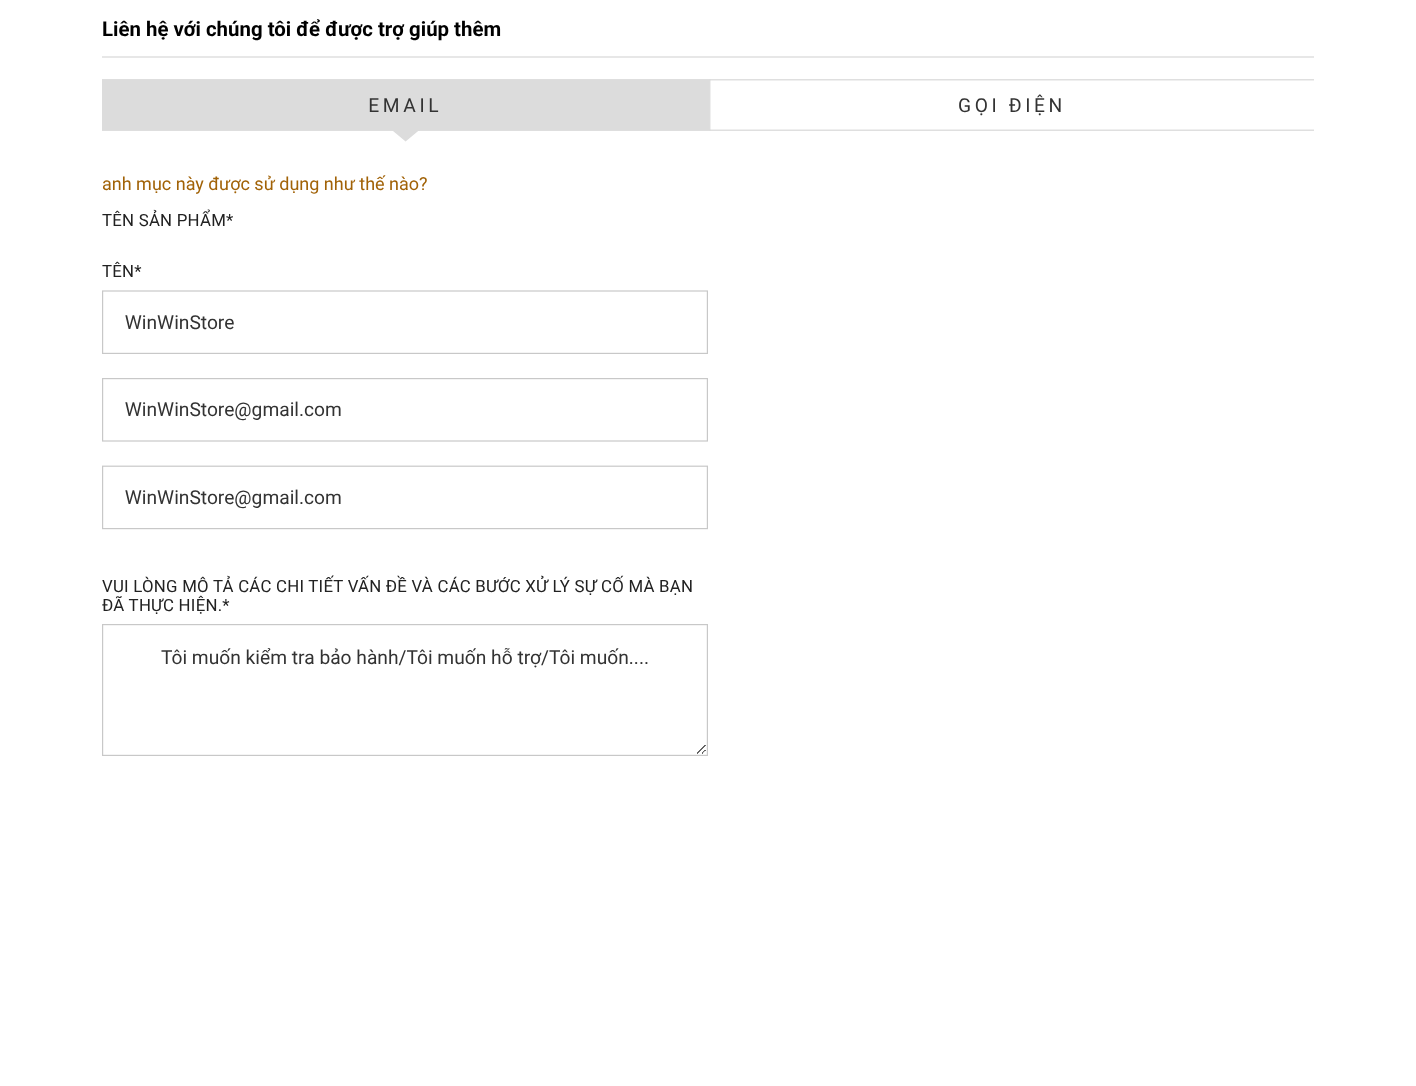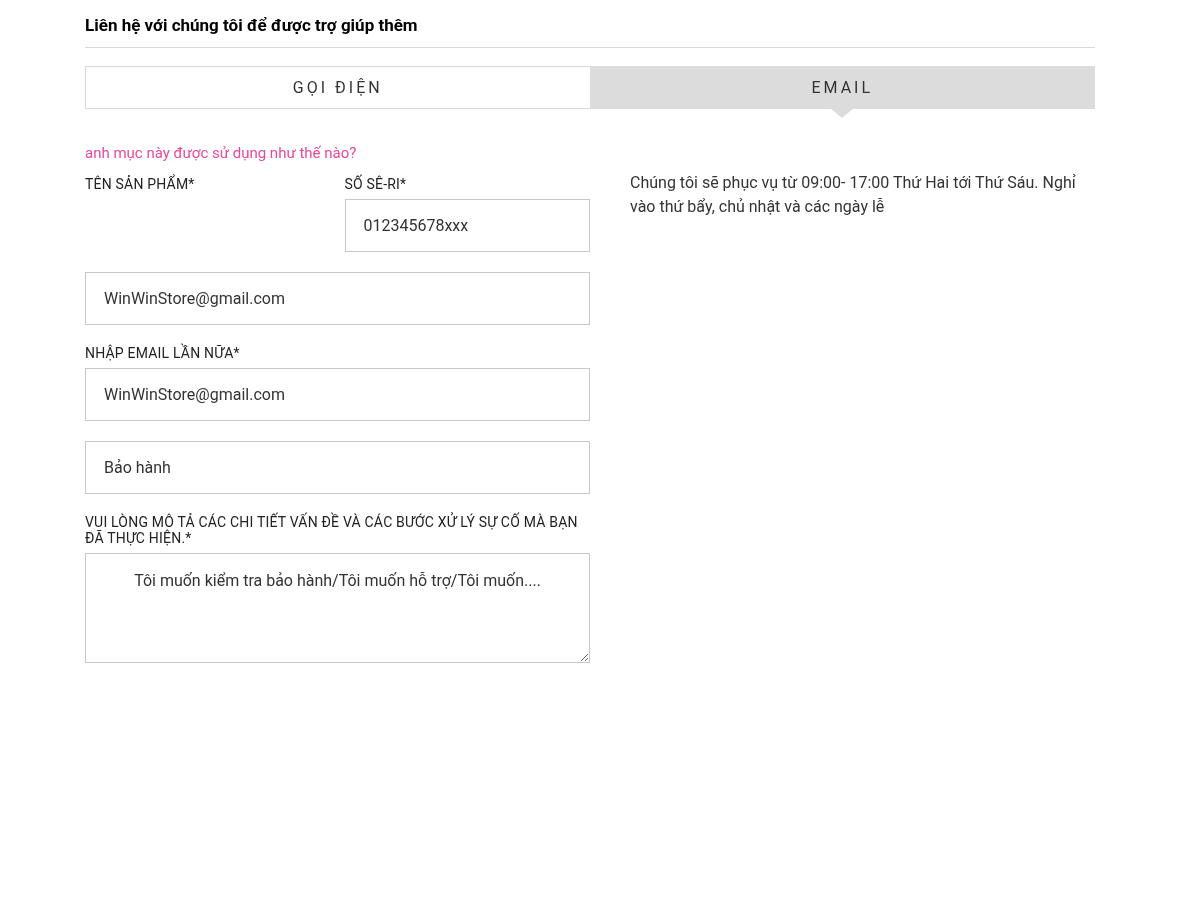--- a/index.html
+++ b/index.html
@@ -69,21 +69,21 @@
       gap: 40px;
     }
     .left-col {
       width: 505px;
     }
     .right-col {
       flex: 1;
       padding-top: 28px;
     }
     .help-link {
-      color: #ec4899;
+      color: #a16207;
       font-size: 15px;
       text-decoration: none;
       display: inline-block;
       margin-bottom: 14px;
     }
     .row {
       display: flex;
       gap: 14px;
       margin-bottom: 20px;
     }
@@ -125,54 +125,49 @@
       line-height: 1.5;
     }
   </style>
 </head>
 <body>
 
 <h1 class="page-title">Liên hệ với chúng tôi để được trợ giúp thêm</h1>
 <hr class="divider">
 
 <div class="tabs">
+  <div class="tab tab-active">EMAIL</div>
   <div class="tab tab-inactive">GỌI ĐIỆN</div>
-  <div class="tab tab-active">EMAIL</div>
 </div>
 
 <div class="content">
   <div class="left-col">
     <a href="#" class="help-link">anh mục này được sử dụng như thế nào?</a>
 
     <div class="row">
       <div class="field field-half">
         <label class="label">TÊN SẢN PHẨM*</label>
       </div>
-      <div class="field field-half">
-        <label class="label">SỐ SÊ-RI*</label>
-        <input class="input" type="text" value="012345678xxx" style="">
-      </div>
     </div>
 
+    <div class="field field-full">
+      <label class="label">TÊN*</label>
+      <input class="input" type="text" value="WinWinStore" style="">
+    </div>
 
     <div class="field field-full">
       <input class="input" type="text" value="WinWinStore@gmail.com" style="">
     </div>
 
     <div class="field field-full">
-      <label class="label">NHẬP EMAIL LẦN NỮA*</label>
       <input class="input" type="text" value="WinWinStore@gmail.com" style="">
     </div>
 
     <div class="field field-full">
-      <input class="input" type="text" value="Bảo hành" style="">
     </div>
 
     <div class="field field-full">
       <label class="label">VUI LÒNG MÔ TẢ CÁC CHI TIẾT VẤN ĐỀ VÀ CÁC BƯỚC XỬ LÝ SỰ CỐ MÀ BẠN ĐÃ THỰC HIỆN.*</label>
       <textarea class="textarea" style="">Tôi muốn kiểm tra bảo hành/Tôi muốn hỗ trợ/Tôi muốn....</textarea>
     </div>
   </div>
 
-  <div class="right-col">
-    <p class="info-text">Chúng tôi sẽ phục vụ từ 09:00- 17:00 Thứ Hai tới Thứ Sáu. Nghỉ vào thứ bẩy, chủ nhật và các ngày lễ</p>
-  </div>
 </div>
 
 </body></html>

